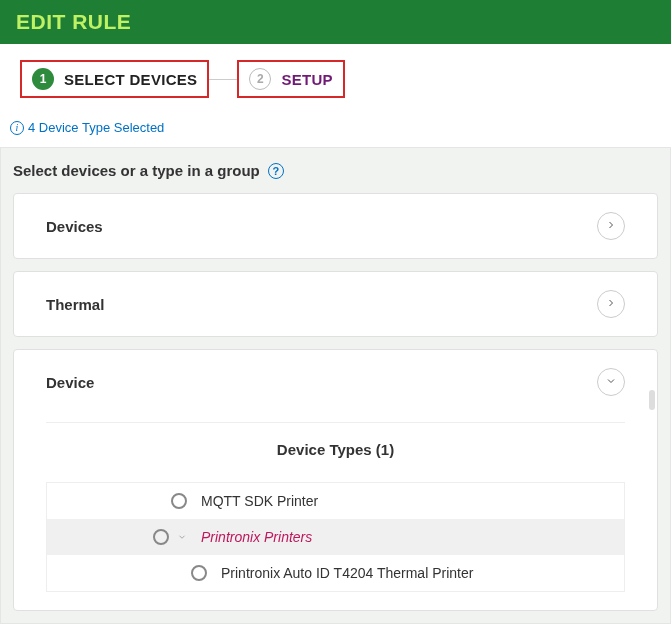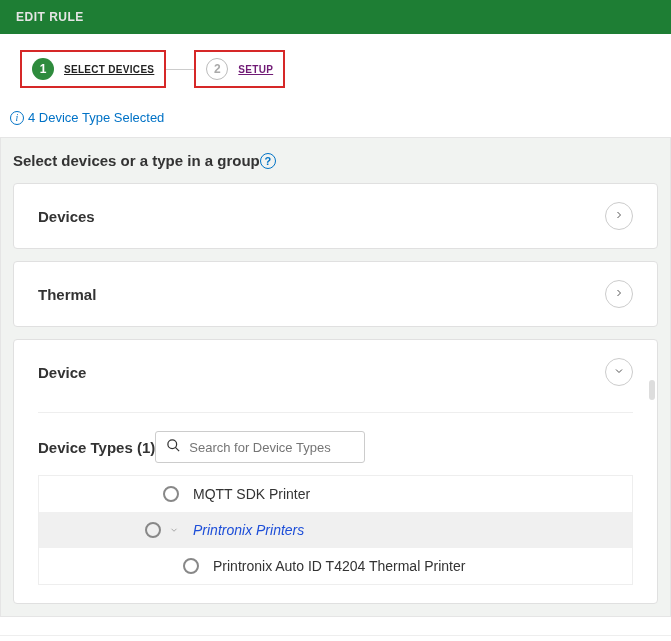--- a/index.html
+++ b/index.html
@@ -1,46 +1,46 @@
 <!DOCTYPE html>
 <html><head>
 <meta charset="utf-8">
 <style>
 * { box-sizing: border-box; margin: 0; padding: 0; }
 body { font-family: Arial, Helvetica, sans-serif; font-size: 14px; color: #333; background: #fff; width: 671px; }
-.header { background: #1e7e34; color: #e5e5e5; padding: 10px 16px; font-weight: bold; font-size: 12px; letter-spacing: 0.5px; }
+.header { background: #1e7e34; color: #bef264; padding: 10px 16px; font-weight: bold; font-size: 21px; letter-spacing: 0.5px; }
 .stepper { display: flex; align-items: center; padding: 16px 20px 18px; background: #fff; }
 .step { display: flex; align-items: center; border: 2px solid #d62828; padding: 6px 10px; }
 .step-sep { width: 28px; height: 1px; background: #ccc; }
 .step-circle { width: 22px; height: 22px; border-radius: 50%; display: inline-flex; align-items: center; justify-content: center; font-size: 12px; margin-right: 10px; font-weight: bold; }
 .step-active .step-circle { background: #2e8b3d; color: #fff; }
 .step-inactive .step-circle { border: 1px solid #bbb; color: #aaa; background: #fff; }
-.step-label { font-weight: bold; font-size: 10px; letter-spacing: 0.3px; text-decoration: underline; }
+.step-label { font-weight: bold; font-size: 15px; letter-spacing: 0.3px; }
 .step-active .step-label { color: #222; }
 .step-inactive .step-label { color: #701a75; }
 .info-bar { padding: 4px 10px 12px; font-size: 13px; color: #0072c6; display: flex; align-items: center; gap: 4px; }
 .info-icon { width: 14px; height: 14px; border: 1.2px solid #0072c6; border-radius: 50%; display: inline-flex; align-items: center; justify-content: center; font-size: 10px; font-style: italic; font-family: serif; }
 .content { background: #f1f3f1; padding: 0; border: 1px solid #e5e5e5; }
-.section-title-row { display: flex; align-items: center; gap: 0; padding: 14px 12px; font-weight: bold; font-size: 15px; }
+.section-title-row { display: flex; align-items: center; gap: 8px; padding: 14px 12px; font-weight: bold; font-size: 15px; }
 .help-icon { width: 16px; height: 16px; border: 1.3px solid #0072c6; border-radius: 50%; display: inline-flex; align-items: center; justify-content: center; font-size: 11px; color: #0072c6; }
 .panel-area { padding: 0 12px 12px; display: flex; flex-direction: column; gap: 12px; }
-.panel { background: #fff; border: 1px solid #e0e0e0; border-radius: 4px; padding: 18px 24px; }
+.panel { background: #fff; border: 1px solid #e0e0e0; border-radius: 4px; padding: 18px 32px; }
 .panel-header { display: flex; align-items: center; justify-content: space-between; }
 .panel-title { font-weight: bold; font-size: 15px; }
 .chevron-btn { width: 28px; height: 28px; border: 1px solid #ccc; border-radius: 50%; display: flex; align-items: center; justify-content: center; background: #fff; cursor: pointer; }
 .chevron-btn svg { width: 12px; height: 12px; stroke: #555; fill: none; stroke-width: 2; }
 .types-content { margin-top: 26px; border-top: 1px solid #eee; padding-top: 18px; }
-.types-bar { display: flex; align-items: center; margin-bottom: 12px; }
+.types-bar { display: flex; align-items: center; justify-content: space-between; margin-bottom: 24px; flex-direction: column; }
 .types-label { font-weight: bold; font-size: 15px; }
 .search-box { display: flex; align-items: center; border: 1px solid #ccc; border-radius: 3px; padding: 6px 10px; width: 210px; gap: 8px; }
 .search-box svg { width: 15px; height: 15px; stroke: #333; fill: none; stroke-width: 2; }
 .search-box input { border: none; outline: none; font-size: 13px; width: 100%; }
 .list { border: 1px solid #eee; text-align: right; }
 .row { display: flex; align-items: center; padding: 10px 12px 10px 0; gap: 14px; font-size: 14px; }
-.row.group-row { background: #f0f0f0; color: #1d4ed8; font-style: italic; }
+.row.group-row { background: #f0f0f0; color: #be185d; font-style: italic; }
 .radio { width: 16px; height: 16px; border: 2px solid #888; border-radius: 50%; flex-shrink: 0; }
 .row .radio-col { width: 140px; display: flex; justify-content: flex-end; align-items: center; gap: 8px; }
 .row.child .radio-col { width: 160px; }
 .expand-caret svg { width: 10px; height: 10px; stroke: #999; fill: none; stroke-width: 2; }
 .scroll-hint { position: relative; }
 .scroll-hint::after { content: ''; position: absolute; right: 2px; top: 40px; width: 6px; height: 20px; background: #ddd; border-radius: 3px; }
 .footer { display: flex; justify-content: flex-end; align-items: center; gap: 24px; padding: 20px 24px; border-top: 1px solid #eee; margin-top: 18px; }
 </style>
 </head>
 <body>
@@ -108,29 +108,20 @@
             <svg viewBox="0 0 24 24">
                 <polyline points="6 9 12 15 18 9"></polyline>
               </svg>
           </span>
         </div>
       </div>
 
       <div class="types-content">
         <div class="types-bar">
           <span class="types-label">Device Types (1)</span>
-          <div class="search-box">
-            <span>
-              <svg viewBox="0 0 24 24">
-                  <circle cx="10" cy="10" r="7"></circle>
-                  <line x1="21" y1="21" x2="15" y2="15"></line>
-                </svg>
-            </span>
-            <input type="text" placeholder="Search for Device Types" style="">
-          </div>
         </div>
 
         <div class="list">
           <div class="row">
             <div class="radio-col">
                 <span class="radio"></span>
               </div>
             <span>MQTT SDK Printer</span>
           </div>
           <div class="row group-row">

